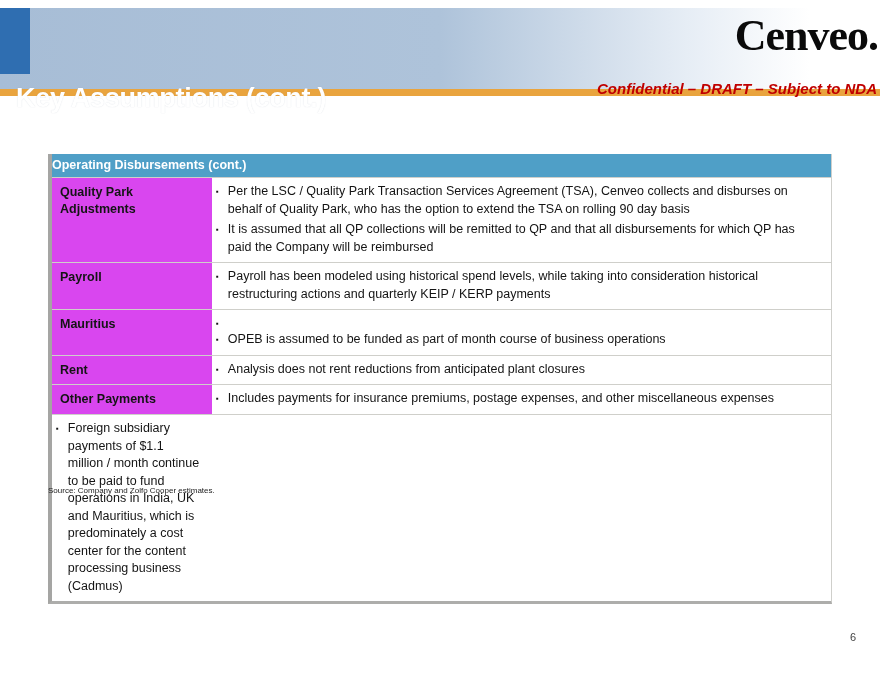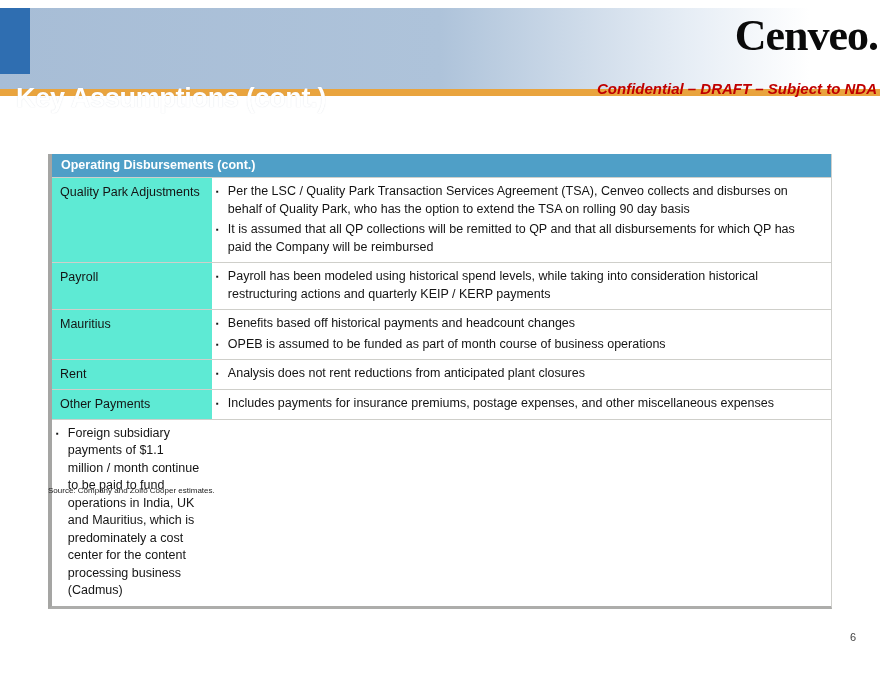--- a/index.html
+++ b/index.html
@@ -46,29 +46,29 @@
   .table {
     position:absolute; left:48px; top:154px; width:784px;
     border-left:4px solid #a5a5a3;
     border-bottom:3px solid #adadab;
     border-right:1px solid #cfcfcb;
     background:#ffffff;
   }
   .table-header {
     background:#4f9fc7; color:#ffffff;
     font-weight:700; font-size:12.5px;
-    padding:4px 9px; line-height:1.2;
+    padding:4px 0; line-height:1.2;
   }
   .row {
     display:grid; grid-template-columns:160px 1fr;
     border-top:1px solid #cfcfca;
   }
   .row-label {
-    background:#5eead4;
-    font-weight:400; font-size:12.5px; color:#141414;
+    background:#d946ef;
+    font-weight:700; font-size:12.5px; color:#141414;
     padding:6px 10px 6px 8px; line-height:1.35;
   }
   .row-content {
     background:#ffffff;
     padding:5px 12px 6px 4px;
     display:flex; flex-direction:column; gap:3px;
   }
   .bullet {
     display:flex; gap:9px;
     font-size:12.5px; line-height:1.4; color:#141414;
@@ -122,21 +122,20 @@
           <span>Payroll has been modeled using historical spend levels, while taking into consideration historical restructuring actions and quarterly KEIP / KERP payments</span>
         </div>
       </div>
     </div>
 
     <div class="row">
       <div class="row-label">Mauritius</div>
       <div class="row-content">
         <div class="bullet">
           <span class="marker">▪</span>
-          <span>Benefits based off historical payments and headcount changes</span>
         </div>
         <div class="bullet">
           <span class="marker">▪</span>
           <span>OPEB is assumed to be funded as part of month course of business operations</span>
         </div>
       </div>
     </div>
 
     <div class="row">
       <div class="row-label">Rent</div>

